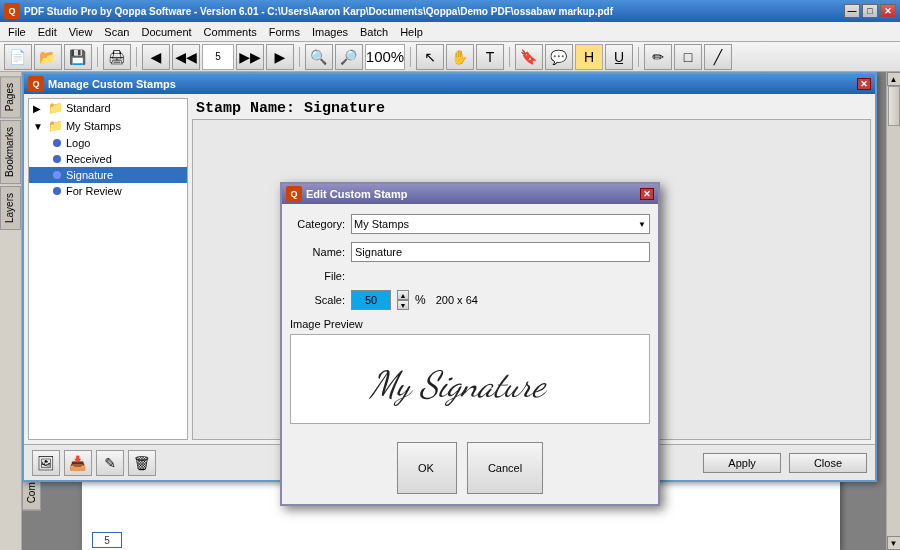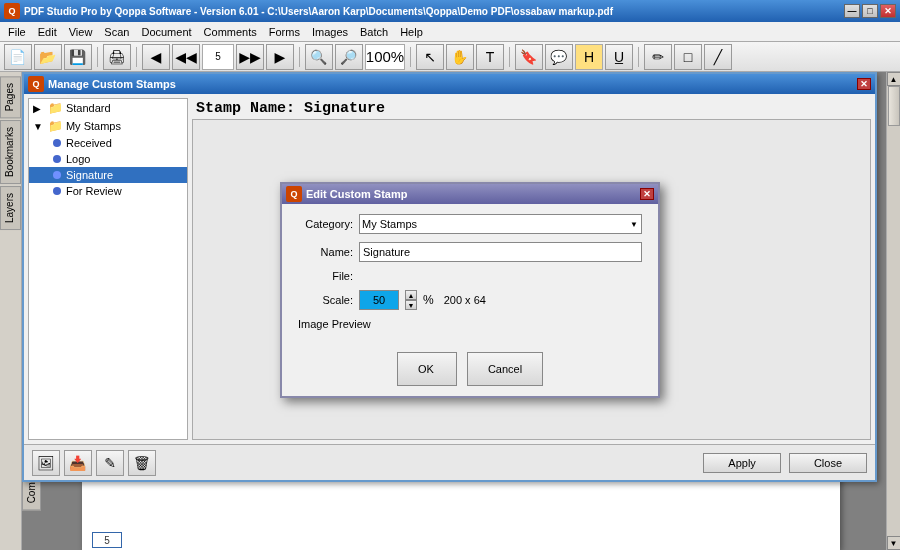--- a/index.html
+++ b/index.html
@@ -217,21 +217,21 @@
       font-weight: bold;
     }
     .edit-dialog-close {
       width: 14px; height: 12px;
       background: #c04040;
       border: 1px solid #800;
       display: flex; align-items: center; justify-content: center;
       font-size: 9px; color: white; cursor: pointer;
     }
     .edit-dialog-body {
-      padding: 10px 16px;
+      padding: 10px 8px;
     }
     .form-row {
       display: flex;
       align-items: center;
       margin-bottom: 8px;
       gap: 6px;
     }
     .form-label {
       width: 55px;
       text-align: right;
@@ -340,21 +340,21 @@
       width: 220px;
       height: 70px;
     }
     .dialog-footer {
       display: flex;
       justify-content: center;
       gap: 10px;
       padding: 8px 14px 10px;
     }
     .dialog-btn {
-      padding: 10px 20px;
+      padding: 19px 20px;
       background: linear-gradient(to bottom, #f5f5f5, #d8d8d8);
       border: 1px solid #888;
       cursor: pointer;
       font-size: 11px;
       min-width: 60px;
     }
 
     
     .pdf-area {
       flex: 1;
@@ -532,26 +532,26 @@
           </div>
 
           <div class="tree-item">
             <span class="tree-expand">▼</span>
             <span style="font-size:12px;">📁</span>
             <span>My Stamps</span>
           </div>
 
           <div class="tree-item" style="padding-left:24px;">
             <span class="item-icon blue"></span>
-            <span>Received</span>
+            <span>Logo</span>
           </div>
 
           <div class="tree-item" style="padding-left:24px;">
             <span class="item-icon blue"></span>
-            <span>Logo</span>
+            <span>Received</span>
           </div>
 
           <div class="tree-item selected" style="padding-left:24px;">
             <span class="item-icon" style="background:#7090ff;"></span>
             <span>Signature</span>
           </div>
 
           <div class="tree-item" style="padding-left:24px;">
             <span class="item-icon blue"></span>
             <span>For Review</span>
@@ -624,20 +624,25 @@
               <div class="spin-btn">▲</div>
               <div class="spin-btn">▼</div>
             </div>
             <span>%</span>
             <span class="scale-dims">200 x 64</span>
           </div>
         </div>
 
         <div class="image-preview-section">
           <div class="preview-label">Image Preview</div>
+          <div class="preview-box">
+            <svg class="signature-svg" viewBox="0 0 220 70">
+              <text x="10" y="52" font-family="cursive, 'Dancing Script', serif" font-size="36" fill="#222" style="font-style:italic;">My Signature</text>
+            </svg>
+          </div>
         </div>
       </div>
 
       <div class="dialog-footer">
         <div class="dialog-btn">OK</div>
         <div class="dialog-btn">Cancel</div>
       </div>
     </div>
 
   </div>

